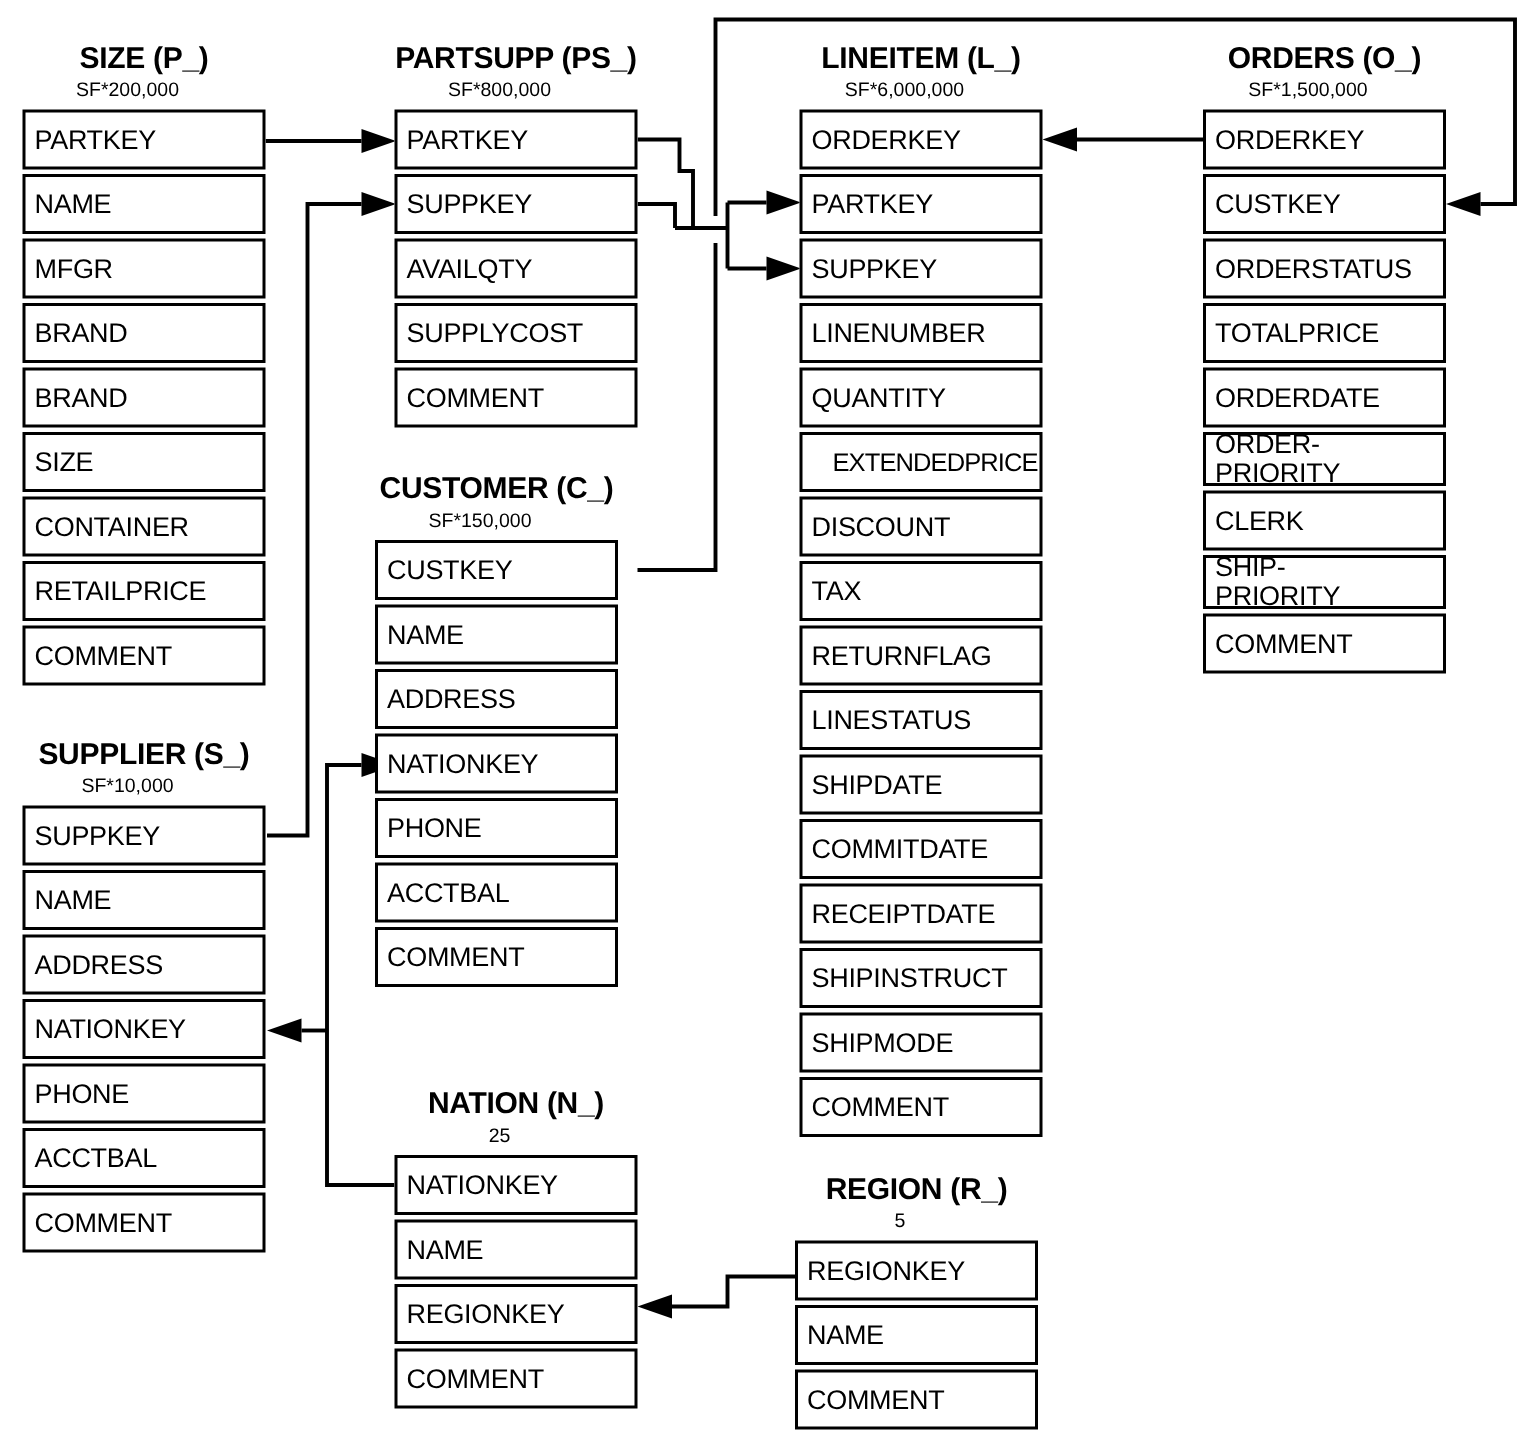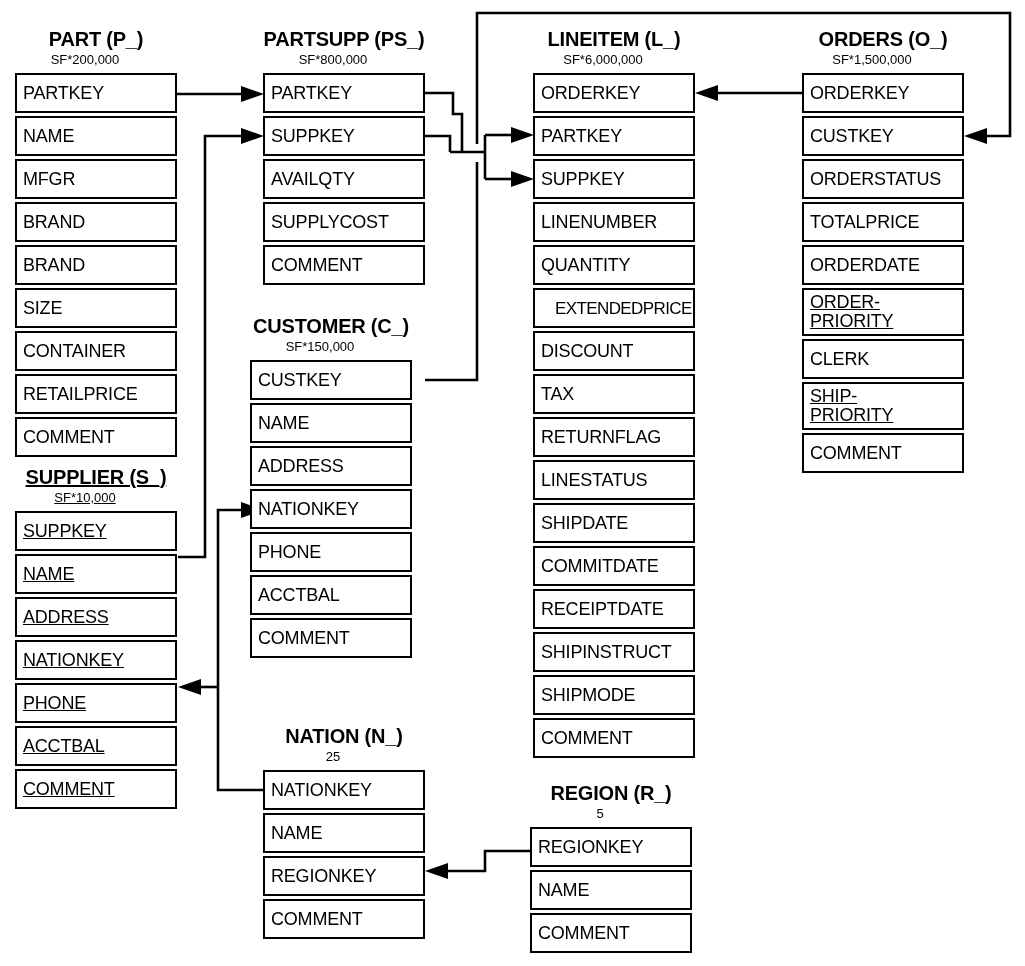--- a/index.html
+++ b/index.html
@@ -19,29 +19,29 @@
   .tcount {
     height:20px; line-height:20px; text-align:center; font-size:13px;
     white-space:nowrap; transform:translateX(-11px);
   }
   .row {
     box-sizing:border-box; height:40px; margin-top:3px;
     border:2px solid #000; background:#fff;
     display:flex; align-items:center; padding-left:6px;
     font-size:18px; line-height:19px; white-space:pre-line; letter-spacing:-0.2px;
   }
-  .row.tall { height:48px;text-decoration:underline; }
+  .row.tall { height:36px; }
   .row.tight { font-size:17px; letter-spacing:-0.6px; padding-left:20px; }
 
   #t-part     { left:15px;  top:28px;  }
   #t-partsupp { left:263px; top:28px;  }
   #t-lineitem { left:533px; top:28px;  }
   #t-orders   { left:802px; top:28px;  }
   #t-customer { left:250px; top:315px; }
-  #t-supplier { left:15px;  top:466px;text-decoration:underline; }
+  #t-supplier { left:15px;  top:492px; }
   #t-nation   { left:263px; top:725px; }
   #t-region   { left:530px; top:782px; }
 </style>
 </head>
 <body>
 
 <div class="canvas">
 
   <svg class="wires" width="1025" height="966" viewBox="0 0 1025 966">
     <g>
@@ -79,21 +79,21 @@
       <path d="M218,687 H201"></path>
       <polygon points="178,687 201,679 201,695"></polygon>
     </g>
     <g>
       <path d="M530,851 H485 V871 H448"></path>
       <polygon points="425,871 448,863 448,879"></polygon>
     </g>
   </svg>
 
   <div class="tbl" id="t-part">
-    <div class="tname">PART (P_)</div>
+    <div class="tname">SIZE (P_)</div>
     <div class="tcount">SF*200,000</div>
     <div class="row">PARTKEY</div>
     <div class="row">NAME</div>
     <div class="row">MFGR</div>
     <div class="row">BRAND</div>
     <div class="row">BRAND</div>
     <div class="row">SIZE</div>
     <div class="row">CONTAINER</div>
     <div class="row">RETAILPRICE</div>
     <div class="row">COMMENT</div>

